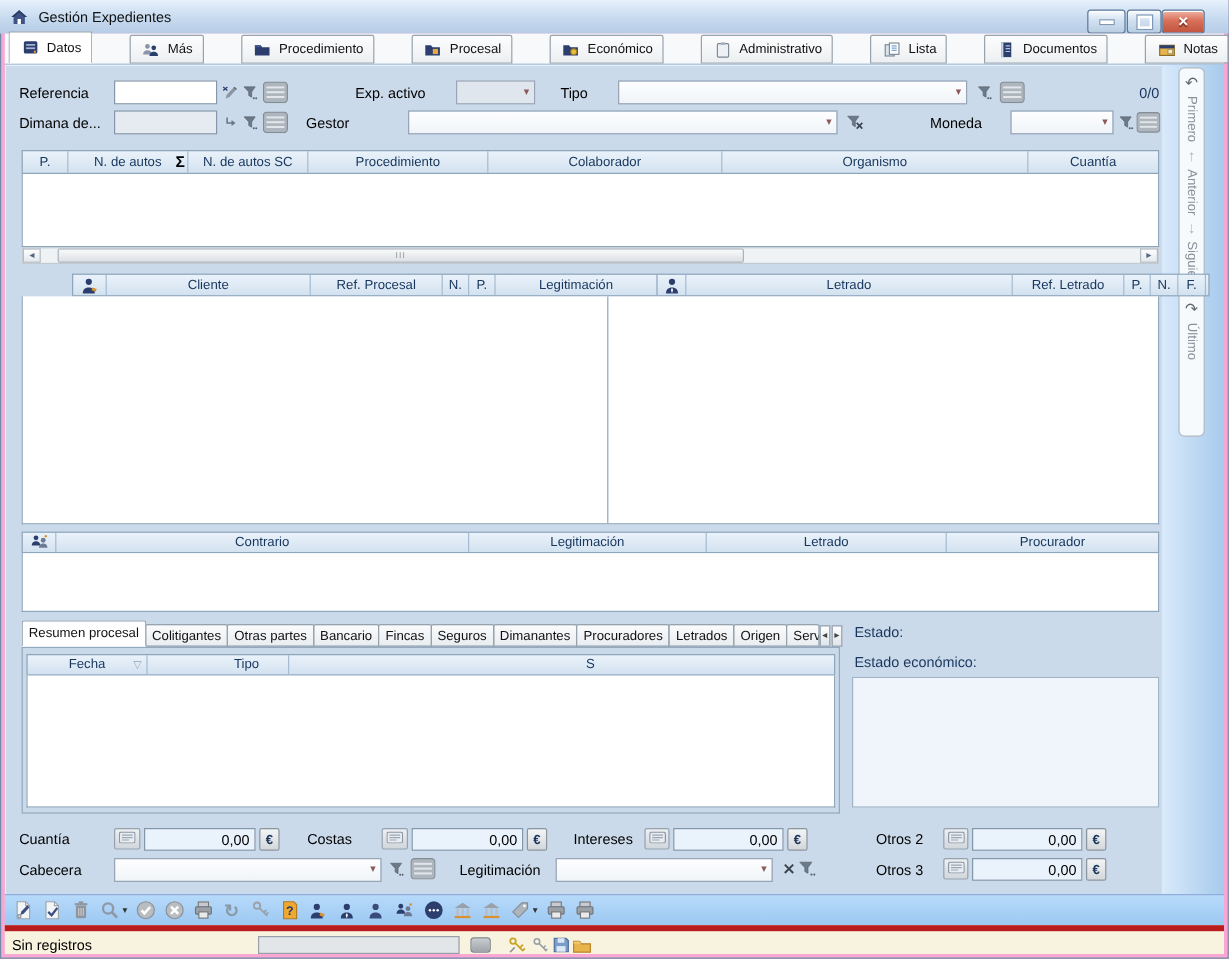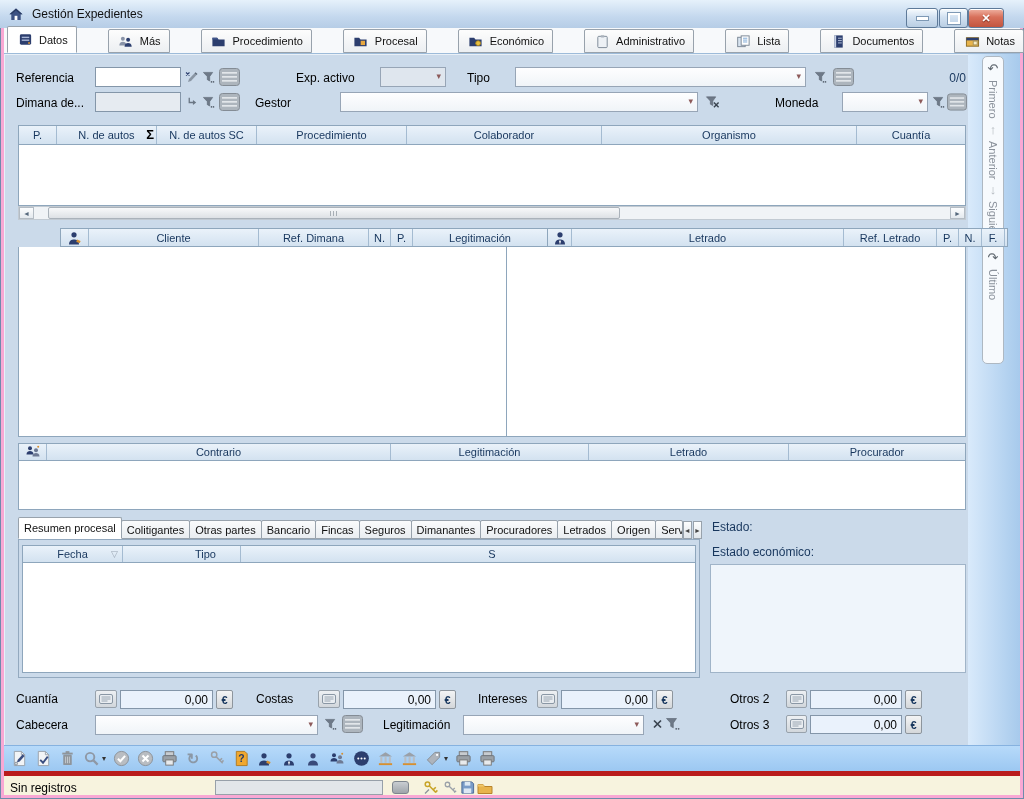--- a/index.html
+++ b/index.html
@@ -385,21 +385,21 @@
     <div class="gc" style="width:28px;">
         <span class="tbico">
           <svg viewBox="0 0 16 16" width="16" height="16">
             <circle cx="7" cy="4.8" r="2.6" fill="#2C3E6E"></circle>
             <path d="M2 14.5c0-4 2.5-5 5-5s5 1 5 5z" fill="#2C3E6E"></path>
             <path d="M10 9.5l3.6 1.4-.8 2.2-3.5-1.2z" fill="#D89030"></path>
           </svg>
         </span>
       </div>
     <div class="gc" style="width:170px;">Cliente</div>
-    <div class="gc" style="width:110px;">Ref. Dimana</div>
+    <div class="gc" style="width:110px;">Ref. Procesal</div>
     <div class="gc" style="width:22px;">N.</div>
     <div class="gc" style="width:22px;">P.</div>
     <div class="gc" style="width:135px;border-right:1px solid #8EA6BC;">Legitimación</div>
     <div class="gc" style="width:24px;">
         <span class="tbico">
           <svg viewBox="0 0 16 16" width="16" height="16">
             <circle cx="8" cy="4.8" r="2.6" fill="#2C3E6E"></circle>
             <path d="M3 14.5c0-4 2.5-5 5-5s5 1 5 5z" fill="#2C3E6E"></path>
             <path d="M8 9.8l.9 1.8-.9 2.8-.9-2.8z" fill="#fff"></path>
           </svg>

